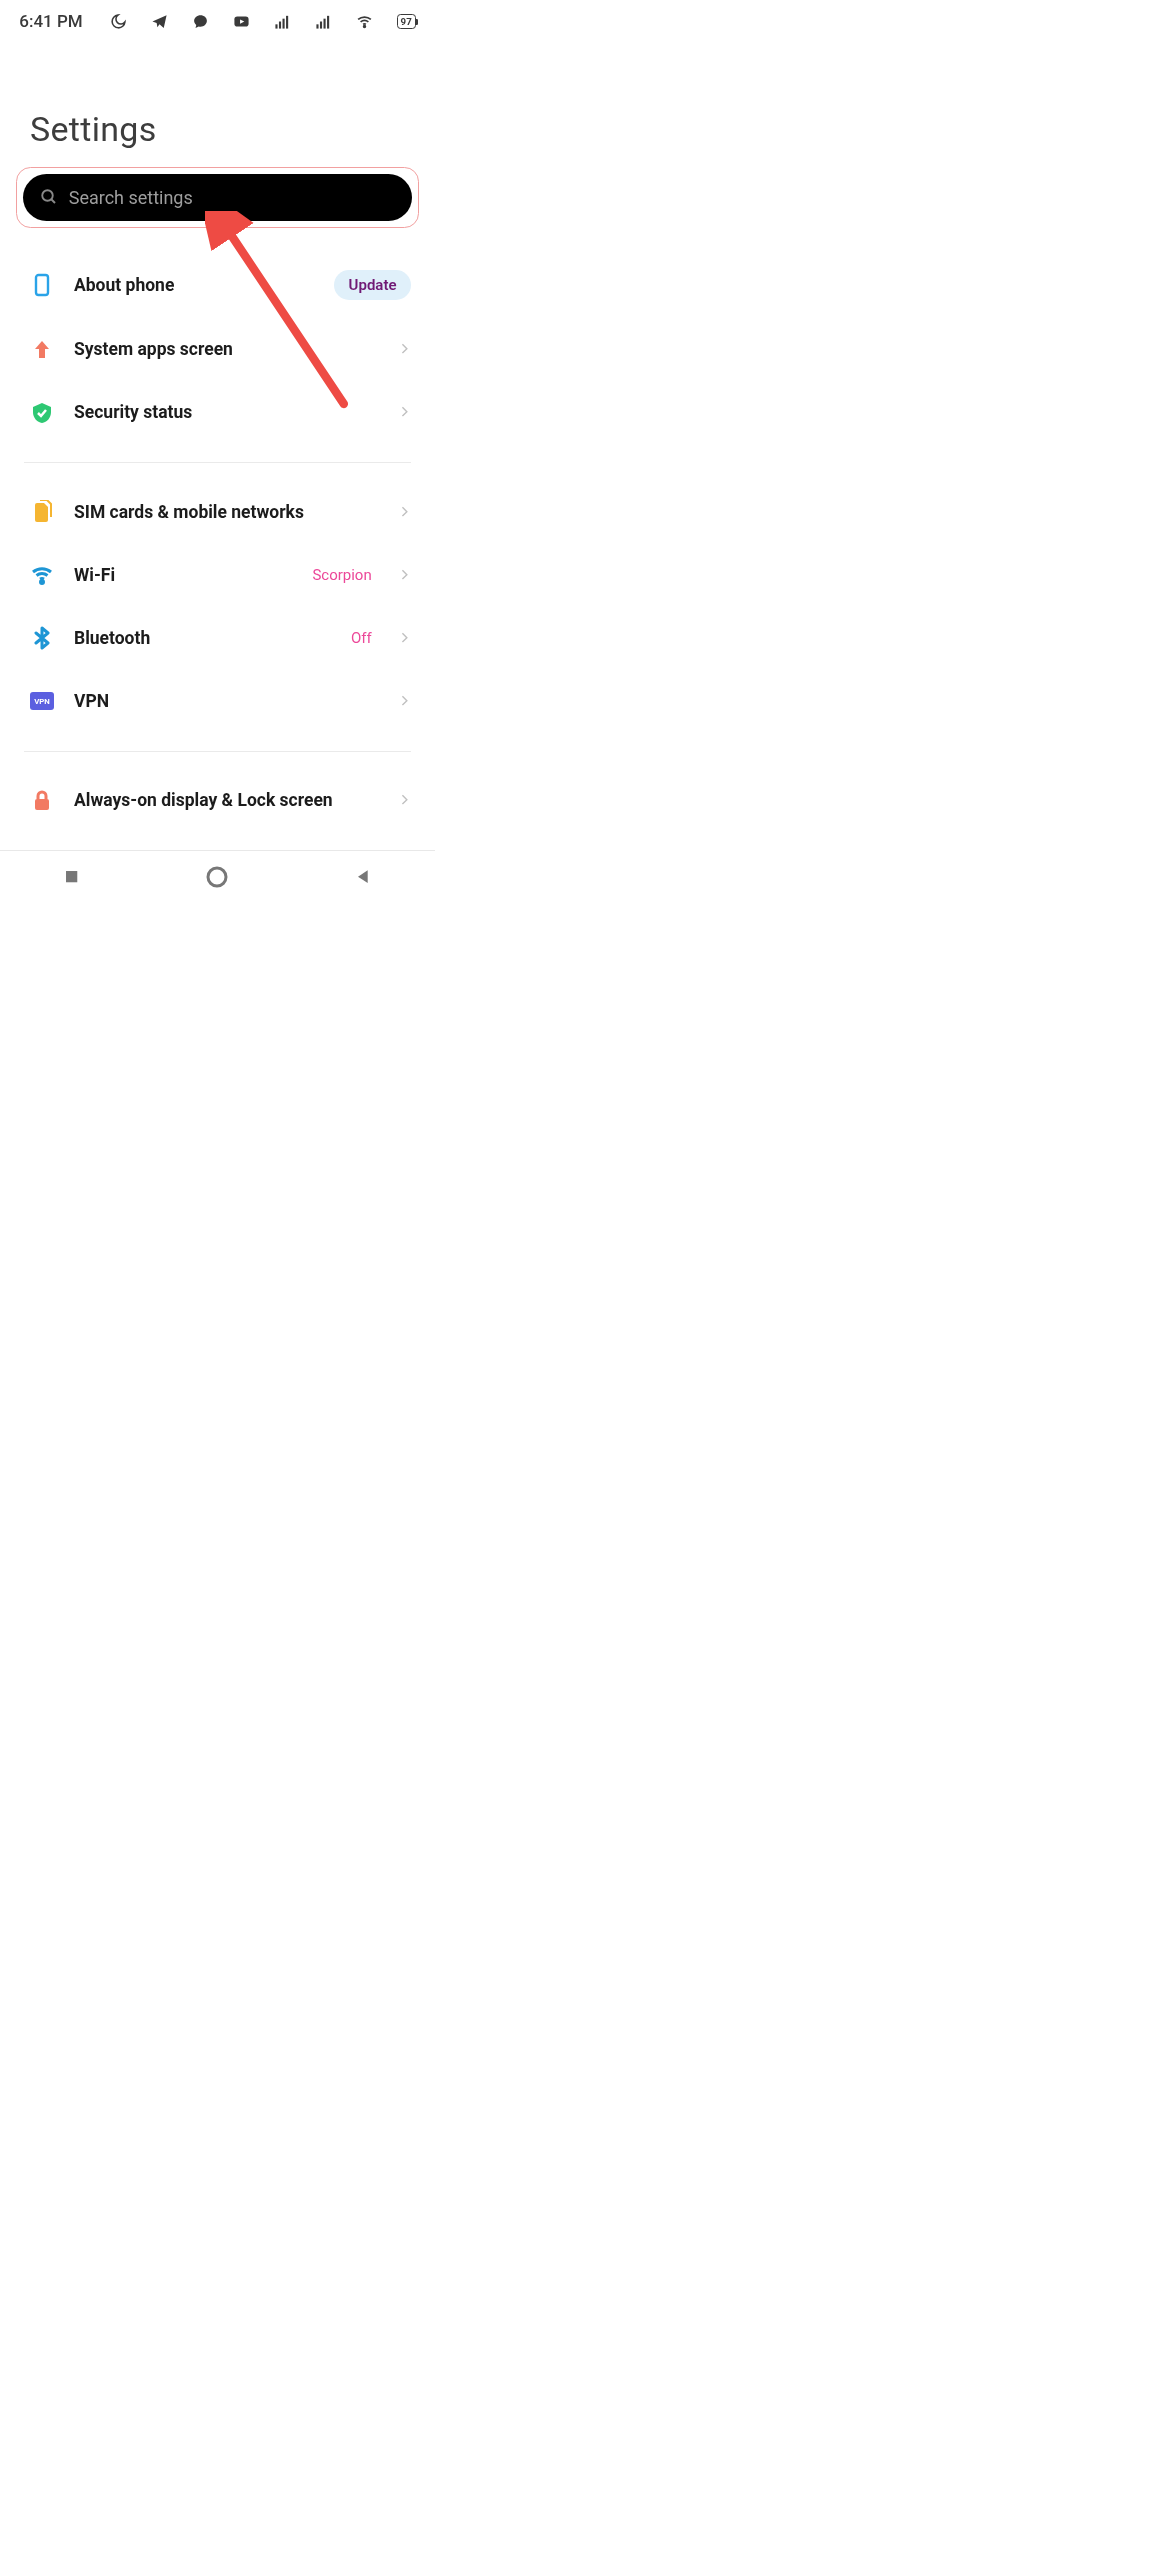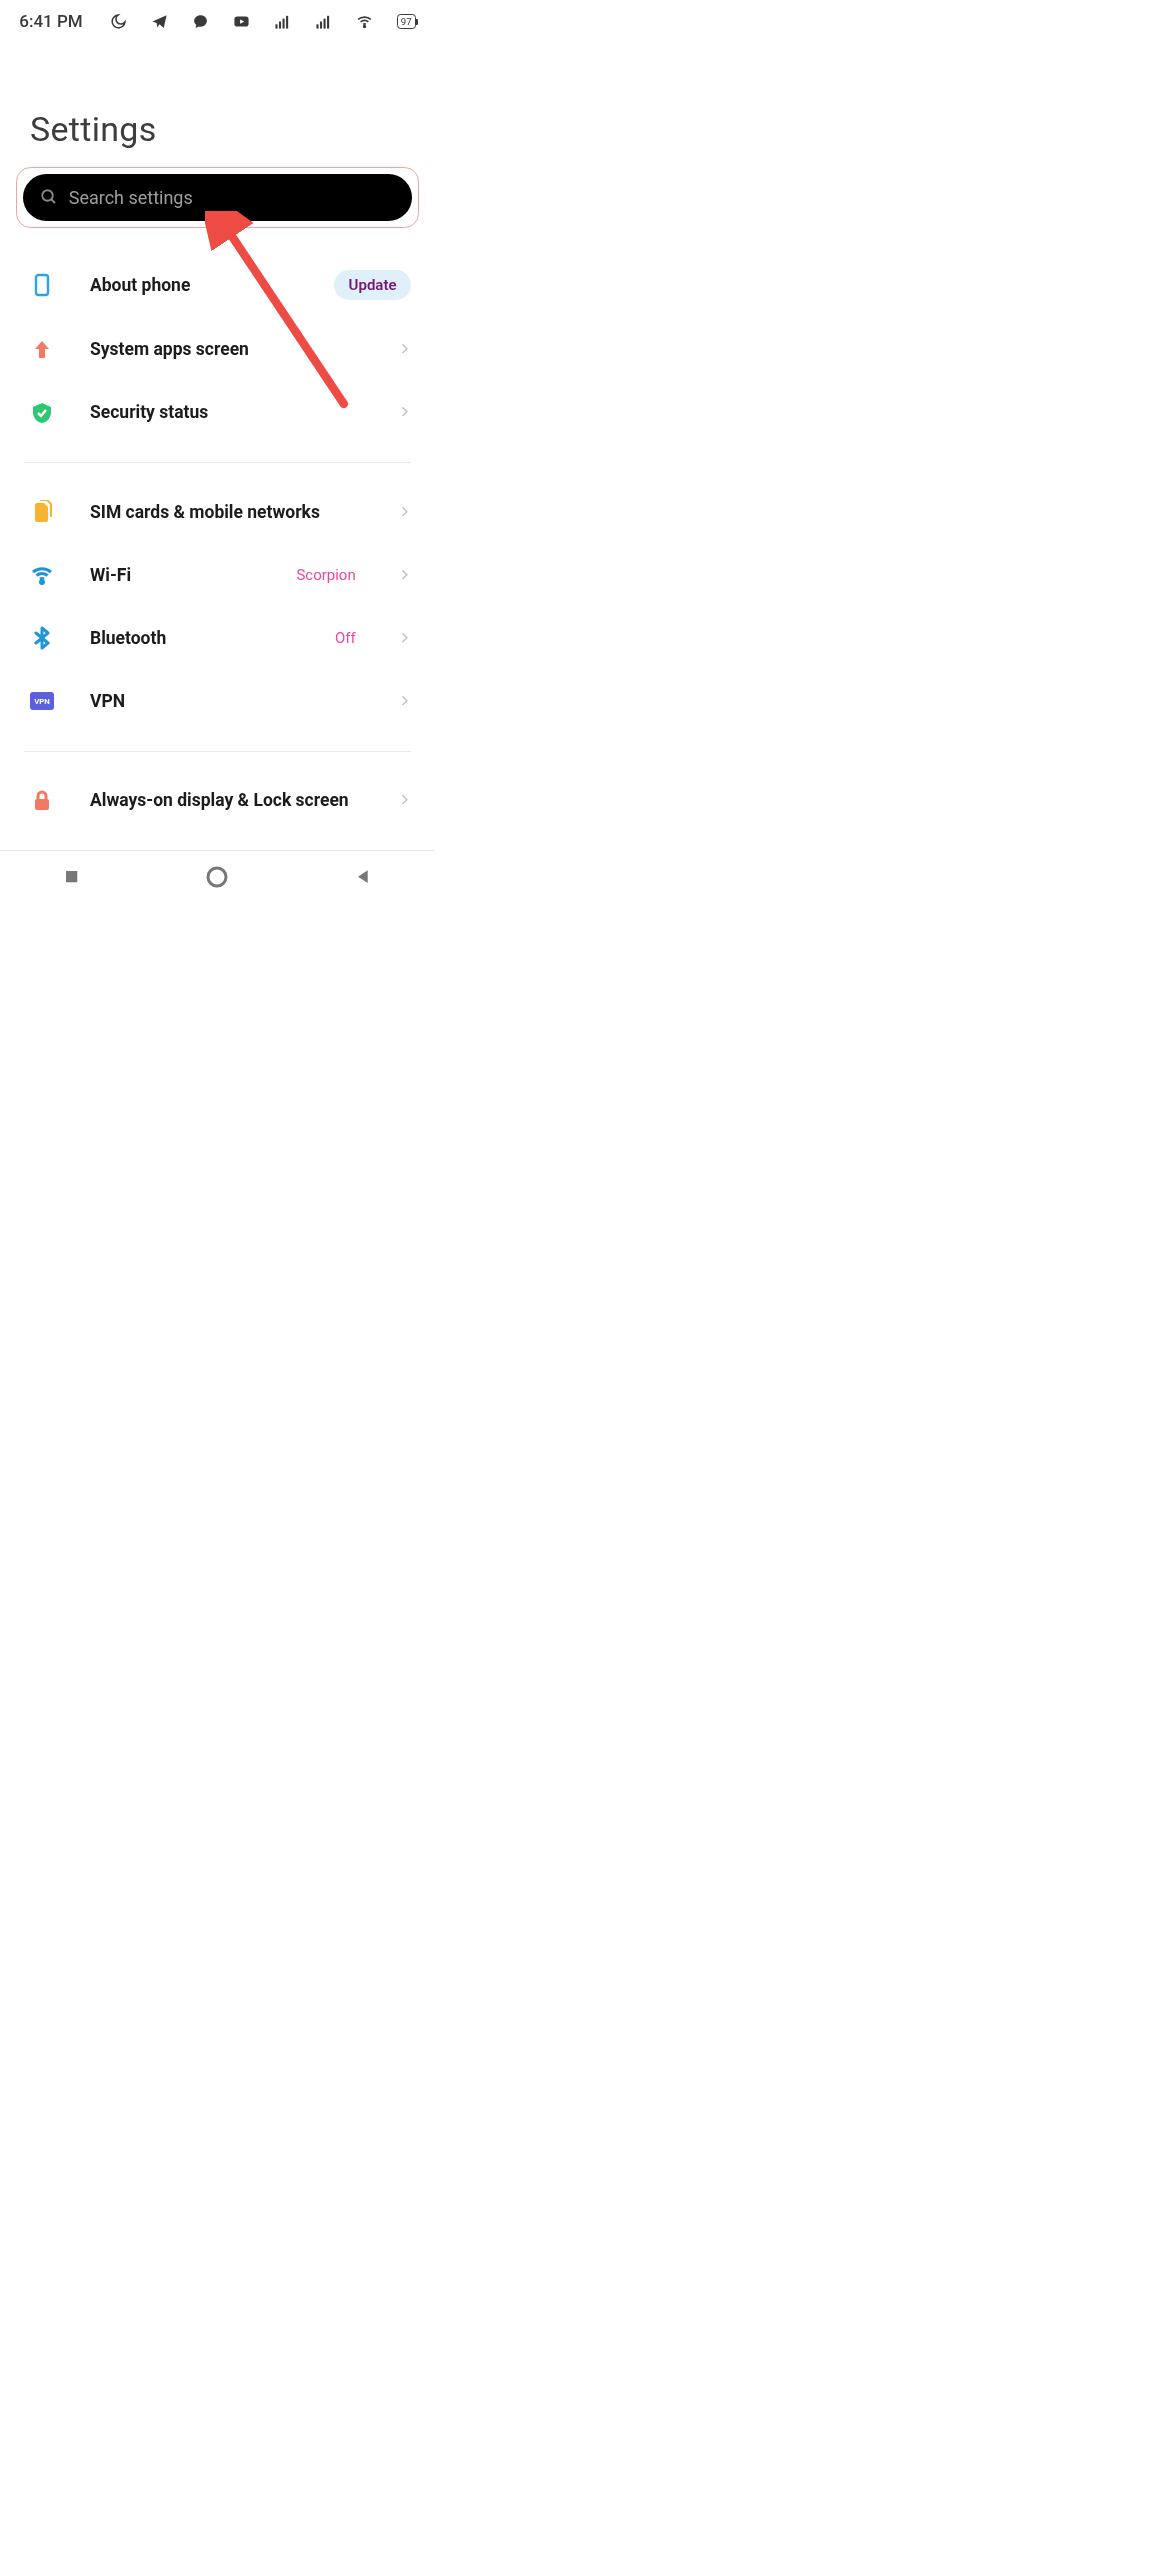--- a/index.html
+++ b/index.html
@@ -3,34 +3,34 @@
 <meta charset="utf-8">
 <style>
 * { margin: 0; padding: 0; box-sizing: border-box; font-family: -apple-system, BlinkMacSystemFont, "Segoe UI", Roboto, Helvetica, Arial, sans-serif; }
 body { width: 435px; background: #fff; color: #222; }
 
 .status-bar { display: flex; justify-content: space-between; align-items: center; padding: 11px 19.3px 6px 19.3px; font-size: 17px; font-weight: 500; color: #3a3a3a; }
 .status-left, .status-right { display: flex; align-items: center; gap: 24px; }
 .status-time { font-size: 17px; margin-right: 3.6px; }
 .status-icon { display: inline-flex; align-items: center; justify-content: center; }
 .status-icon svg { width: 17px; height: 17px; }
-.battery-box { border: 1.5px solid #3a3a3a; border-radius: 3.6px; padding: 0 3px; height: 15px; position: relative; display: inline-flex; align-items: center; font-size: 9.7px; font-weight: 400; }
+.battery-box { border: 1.5px solid #3a3a3a; border-radius: 3.6px; padding: 0 3px; height: 15px; position: relative; display: inline-flex; align-items: center; font-size: 9.7px; font-weight: 700; }
 .battery-box::after { content: ""; position: absolute; right: -3px; top: 4.2px; width: 1.8px; height: 6px; background: #3a3a3a; border-radius: 0 1.2px 1.2px 0; }
 
 .title { font-size: 34px; font-weight: 400; color: #3d3d3d; padding: 72px 30px 18px 30px; letter-spacing: 0.3px; }
 
 .search-highlight { margin: 0 15.7px 3.6px 15.7px; border: 1.8px solid #f2a0a0; border-radius: 14.5px; padding: 6px; }
 .search-bar { background: #000000; border-radius: 24px; height: 47px; display: flex; align-items: center; padding: 0 17px; gap: 11px; }
 .search-bar .sicon svg { width: 18px; height: 18px; }
 .search-placeholder { font-size: 18px; color: #9e9e9e; }
 
 .arrow-annot { position: absolute; pointer-events: none; }
 
 .list { padding-top: 20.5px; }
-.row { display: flex; align-items: center; padding: 18px 24px 18px 30px; gap: 36px; min-height: 63px; }
+.row { display: flex; align-items: center; padding: 18px 24px 18px 30px; gap: 20px; min-height: 63px; }
 .row .icon { width: 24px; height: 24px; display: flex; align-items: center; justify-content: center; flex-shrink: 0; }
 .row .icon svg { width: 24px; height: 24px; }
 .row .label { font-size: 17.5px; font-weight: 700; color: #1c1c1c; flex: 1; line-height: 1.3; }
 .row .side-text { font-size: 15px; color: #ec4899; font-weight: 400; margin-right: 6px; }
 .row .chev svg { width: 13.3px; height: 13.3px; }
 .row .badge { background: #e0f0fa; color: #701a75; font-size: 15px; font-weight: 600; padding: 6px 14.5px; border-radius: 18px; }
 
 .divider { height: 0.6px; background: #eaeaea; margin: 18px 24px; }
 
 .screen-wrap { position: relative; min-height: 893px; padding-bottom: 72px; }

